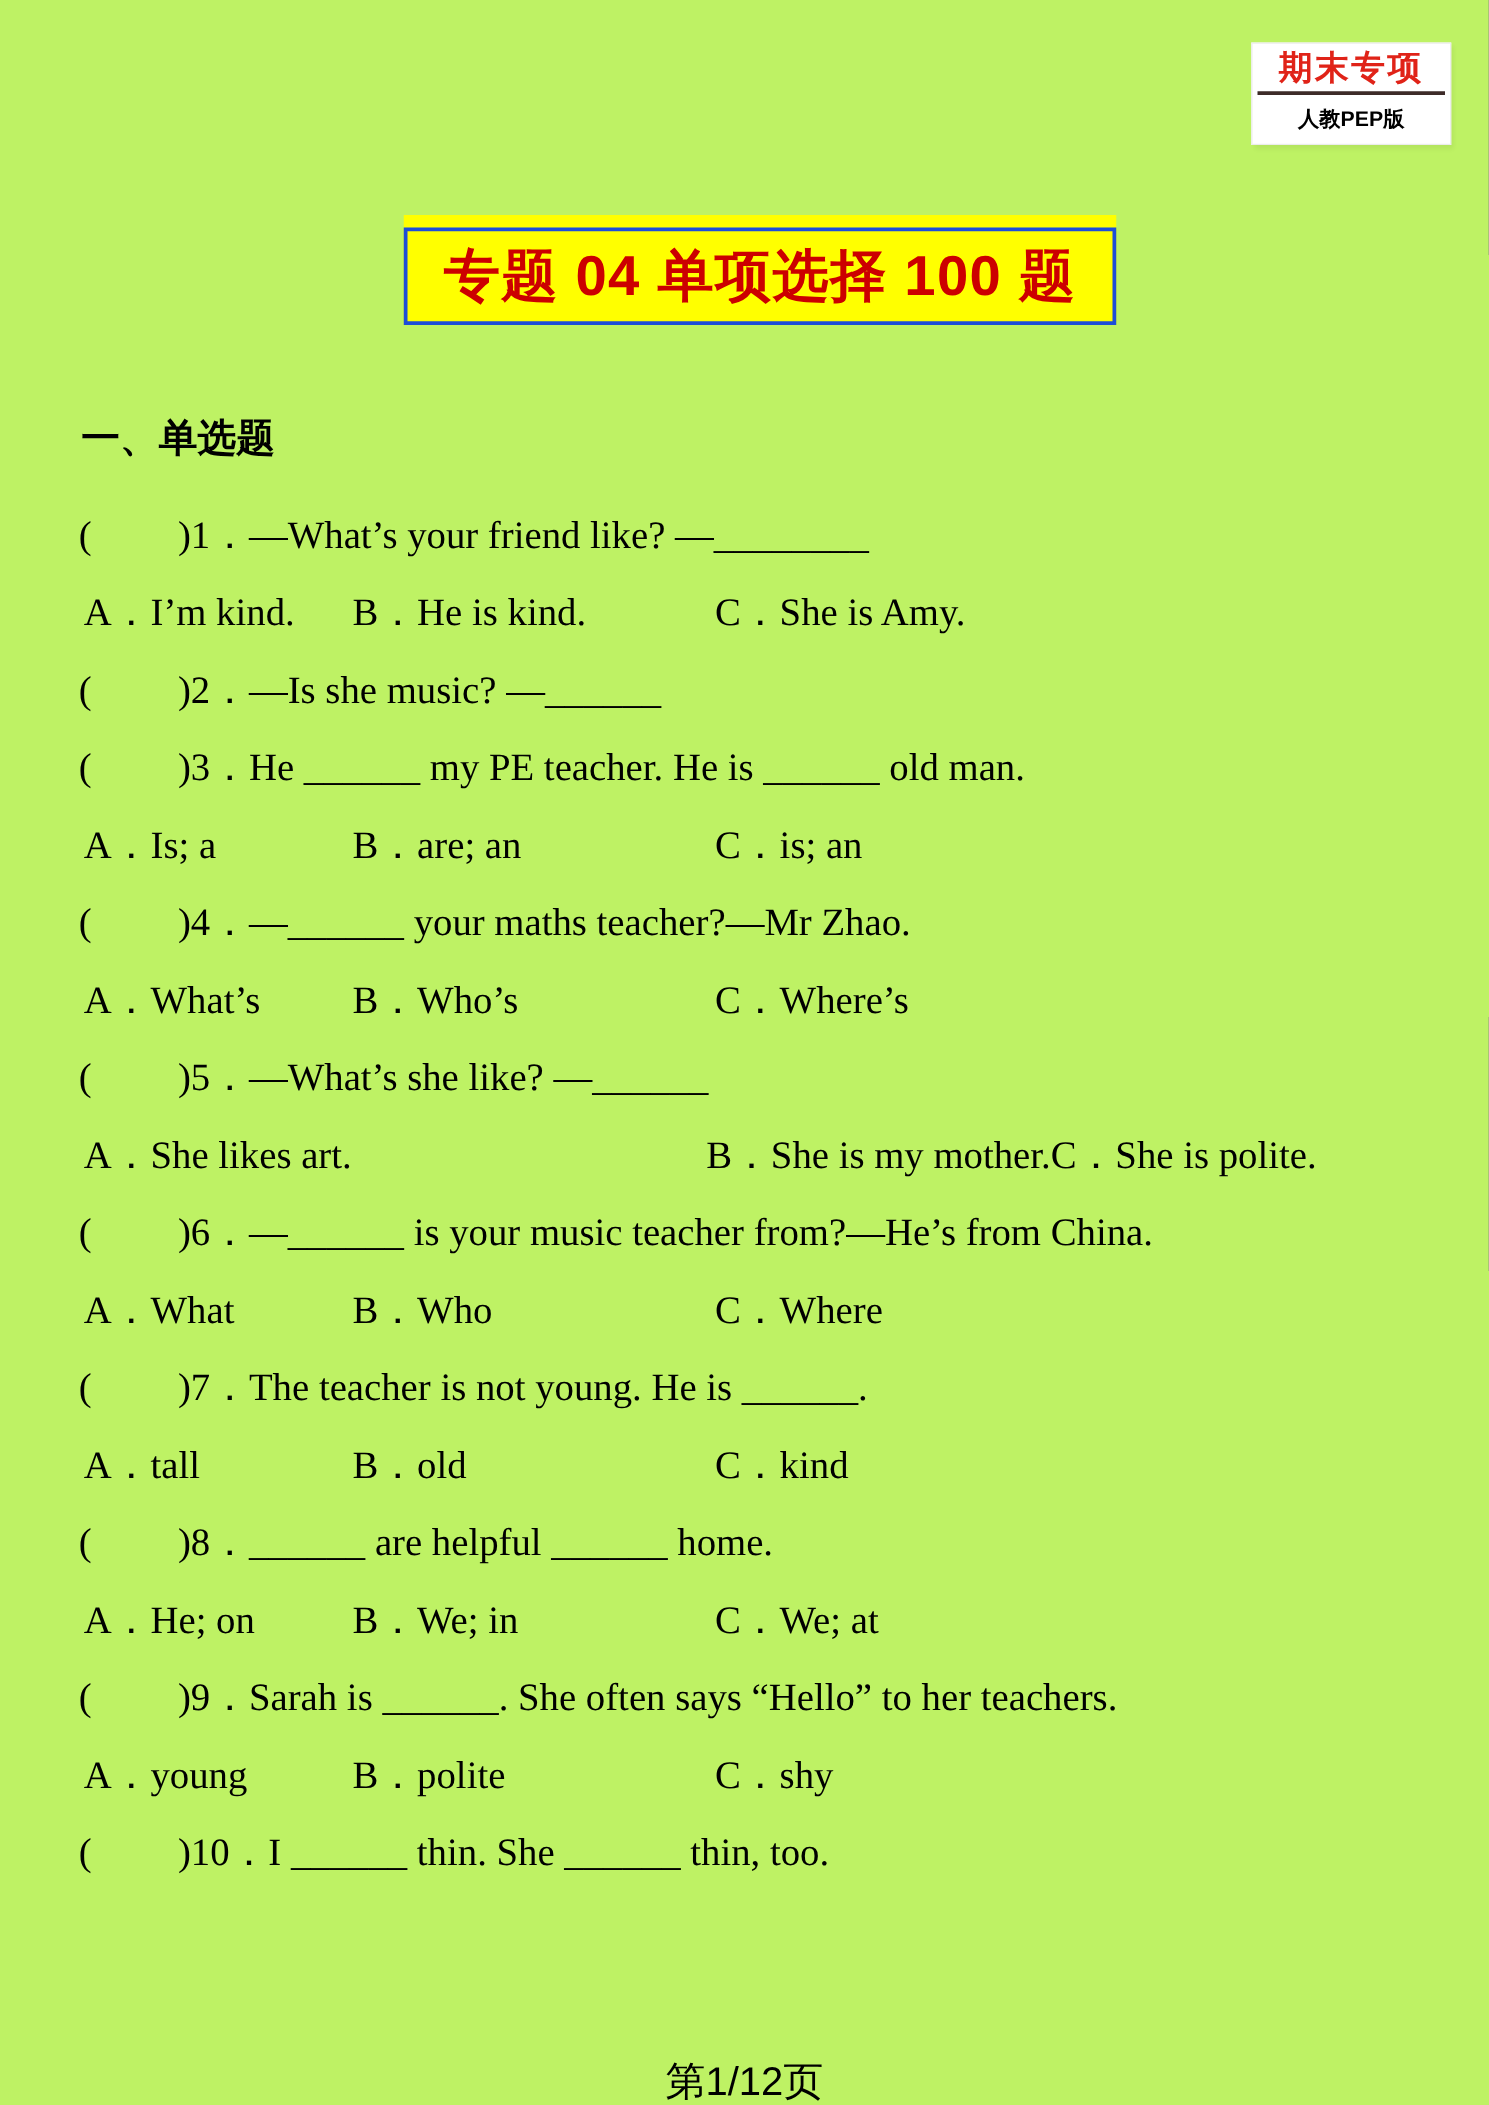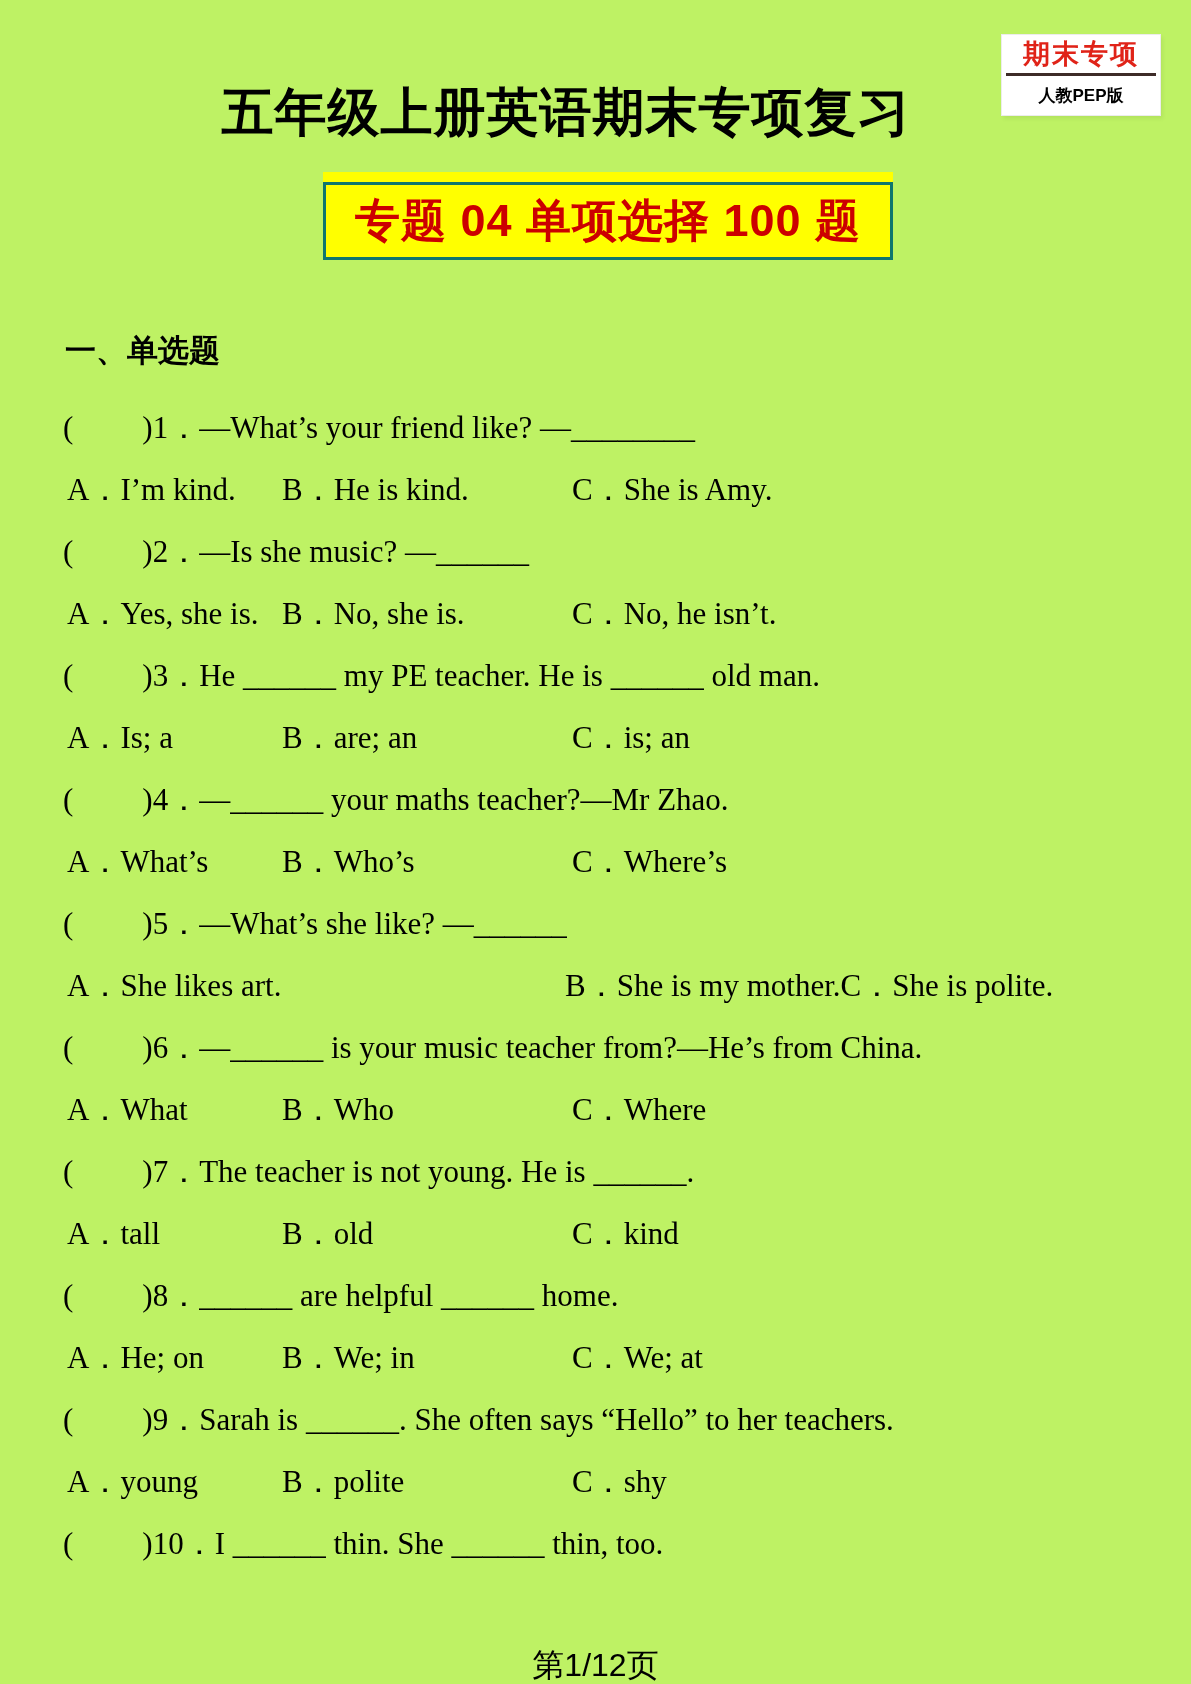--- a/index.html
+++ b/index.html
@@ -65,21 +65,21 @@
     position:absolute;
     left:323px;top:172px;
     width:570px;
   }
   .subtitle-strip{
     height:10px;
     background:#ffff00;
   }
   .subtitle-box{
     box-sizing:border-box;
-    border:3px solid #0f766e;
+    border:3px solid #1d4ed8;
     background:#ffff00;
     height:78px;
     display:flex;
     align-items:center;
     justify-content:center;
     font-family:"Liberation Sans", sans-serif;
     font-weight:bold;
     font-size:45px;
     color:#cc0000;
     letter-spacing:1px;
@@ -136,44 +136,40 @@
 <body>
 
 <div class="page">
 
   <div class="badge">
     <div class="badge-top">期末专项</div>
     <div class="badge-divider"></div>
     <div class="badge-bottom">人教PEP版</div>
   </div>
 
-  <div class="page-title">五年级上册英语期末专项复习</div>
 
   <div class="subtitle-wrap">
     <div class="subtitle-strip"></div>
     <div class="subtitle-box">专题 04 单项选择 100 题</div>
   </div>
 
   <div class="section-heading">一、单选题</div>
 
   <div class="questions">
 
     <div class="line stem-line">
       <span class="paren">(</span><span class="paren-gap"></span><span class="qnum">)1．</span><span class="stem">—What’s your friend like? —________</span>
     </div>
     <div class="line options-line">
       <span class="opt opt-a"><span>A</span><span>．</span><span>I’m kind.</span></span><span class="opt opt-b"><span>B</span><span>．</span><span>He is kind.</span></span><span class="opt opt-c"><span>C</span><span>．</span><span>She is Amy.</span></span>
     </div>
 
     <div class="line stem-line">
       <span class="paren">(</span><span class="paren-gap"></span><span class="qnum">)2．</span><span class="stem">—Is she music? —______</span>
     </div>
-    <div class="line options-line">
-      <span class="opt opt-a"><span>A</span><span>．</span><span>Yes, she is.</span></span><span class="opt opt-b"><span>B</span><span>．</span><span>No, she is.</span></span><span class="opt opt-c"><span>C</span><span>．</span><span>No, he isn’t.</span></span>
-    </div>
 
     <div class="line stem-line">
       <span class="paren">(</span><span class="paren-gap"></span><span class="qnum">)3．</span><span class="stem">He ______ my PE teacher. He is ______ old man.</span>
     </div>
     <div class="line options-line">
       <span class="opt opt-a"><span>A</span><span>．</span><span>Is; a</span></span><span class="opt opt-b"><span>B</span><span>．</span><span>are; an</span></span><span class="opt opt-c"><span>C</span><span>．</span><span>is; an</span></span>
     </div>
 
     <div class="line stem-line">
       <span class="paren">(</span><span class="paren-gap"></span><span class="qnum">)4．</span><span class="stem">—______ your maths teacher?—Mr Zhao.</span>

